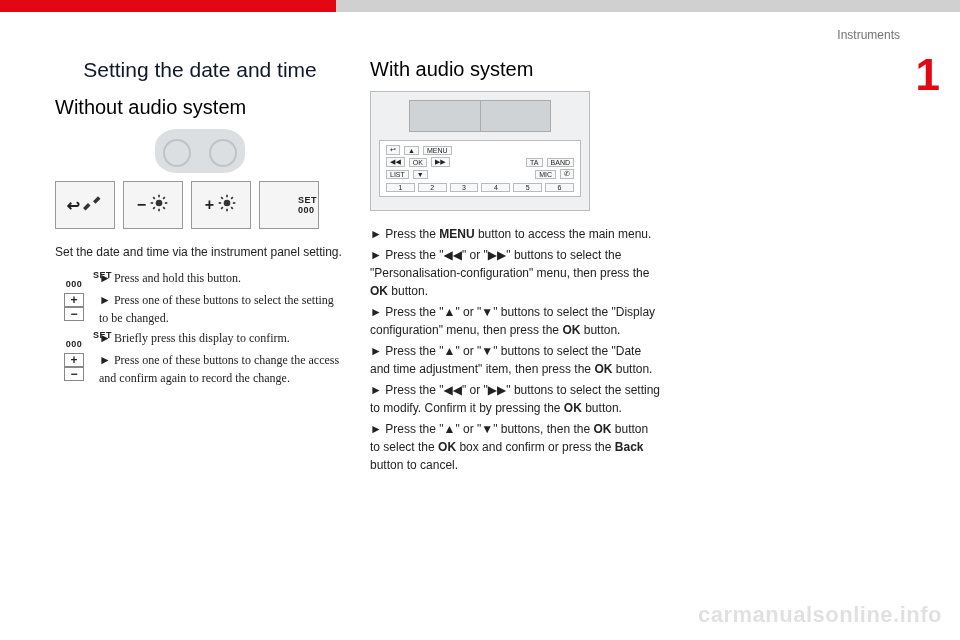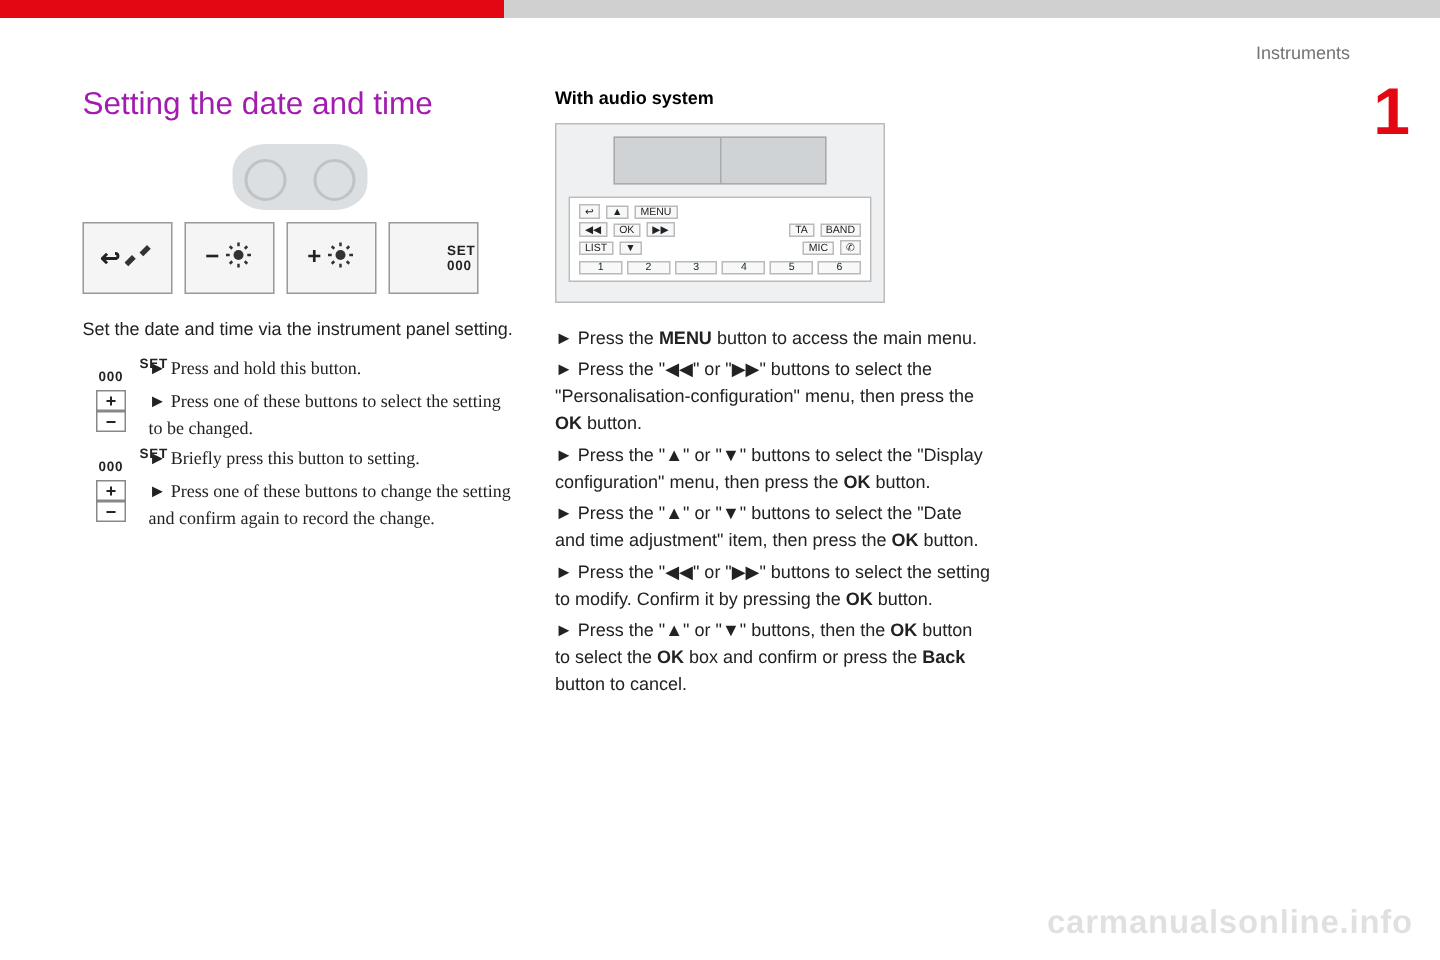--- a/index.html
+++ b/index.html
@@ -38,26 +38,27 @@
   }
   .col {
     position: absolute;
     width: 290px;
   }
   .col1 { left: 55px; top: 58px; }
   .col2 { left: 370px; top: 58px; }
   h1.section {
     font-size: 21px;
     font-weight: normal;
-    color: #a21caf;
+    color: #0f172a;
     margin-bottom: 14px;
+    text-align: center;
   }
   h2.sub {
-    font-size: 12px;
-    font-weight: bold;
+    font-size: 20px;
+    font-weight: normal;
     color: #000;
     margin-bottom: 10px;
   }
   .figure {
     margin: 8px 0 14px 0;
   }
   .panel-oval {
     width: 90px; height: 44px;
     background: #dcdfe1;
     border-radius: 22px / 18px;
@@ -157,20 +158,21 @@
 <div class="topbar">
   <div class="red"></div>
   <div class="gray"></div>
 </div>
 
 <div class="breadcrumb">Instruments</div>
 <div class="chapnum">1</div>
 
 <div class="col col1">
   <h1 class="section">Setting the date and time</h1>
+  <h2 class="sub">Without audio system</h2>
 
   <div class="figure">
     <div class="panel-oval"></div>
     <div class="btnrow">
       <div class="sqbtn">
         <span>↩</span>
         <span>
           <svg viewBox="0 0 24 24">
               <path d="M21 7l-3-3-6 6 3 3 6-6zM3 21l6-6-3-3-6 6 3 3z" fill="#333"></path>
             </svg>
@@ -228,30 +230,30 @@
     <div class="stepicon">
       <div class="pm">
           <div class="plus">+</div>
           <div class="minus">−</div>
         </div>
     </div>
     <div class="steptext arrowbullet">Press one of these buttons to select the setting to be changed.</div>
   </div>
   <div class="steprow">
     <div class="stepicon"><span class="set000">SET  000</span></div>
-    <div class="steptext arrowbullet">Briefly press this button to setting.</div>
+    <div class="steptext arrowbullet">Briefly press this display to confirm.</div>
   </div>
   <div class="steprow">
     <div class="stepicon">
       <div class="pm">
           <div class="plus">+</div>
           <div class="minus">−</div>
         </div>
     </div>
-    <div class="steptext arrowbullet">Press one of these buttons to change the setting and confirm again to record the change.</div>
+    <div class="steptext arrowbullet">Press one of these buttons to change the access and confirm again to record the change.</div>
   </div>
 </div>
 
 <div class="col col2">
   <h2 class="sub">With audio system</h2>
 
   <div class="radio">
     <div class="screen">
         <div></div>
         <div></div>

